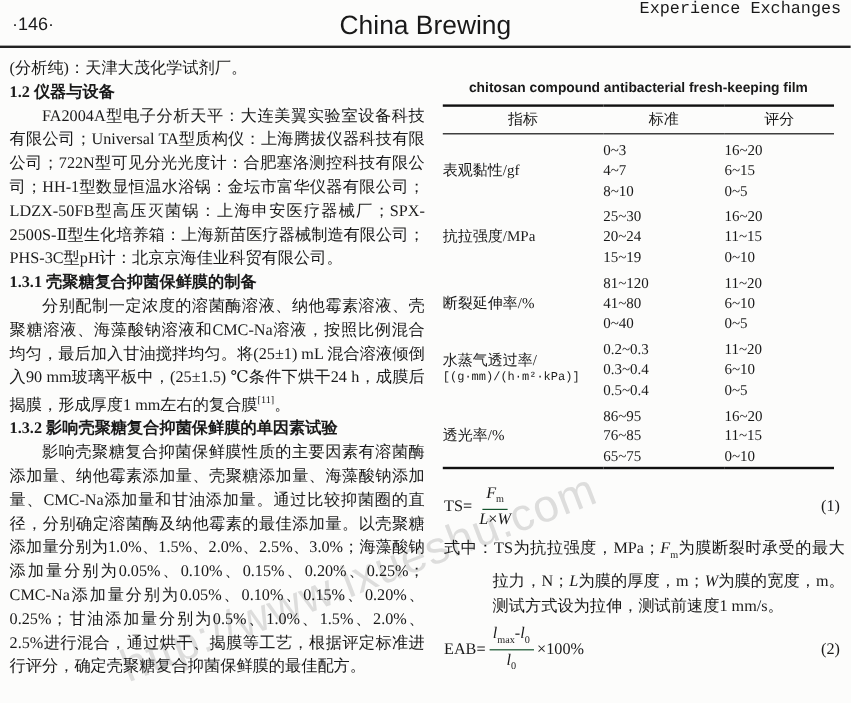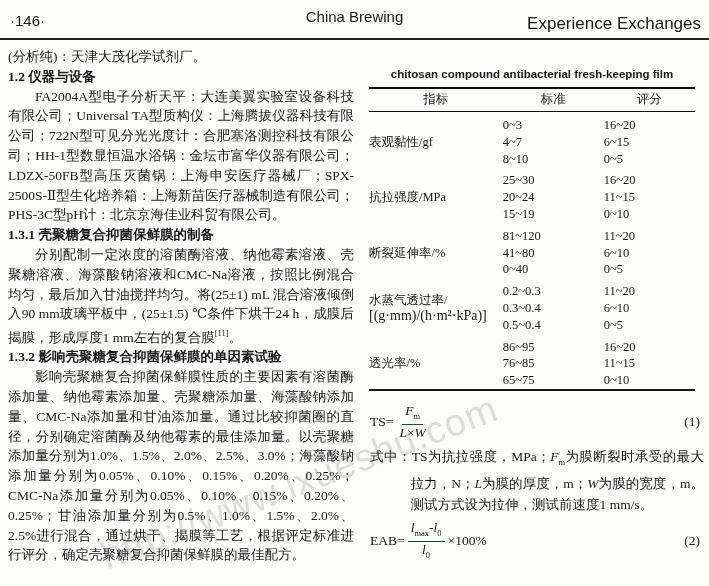--- a/index.html
+++ b/index.html
@@ -23,25 +23,25 @@
     position:absolute;left:10px;top:12px;
     font-family:"Liberation Sans","DejaVu Sans",sans-serif;font-size:15px;
   }
   .volblock{
     position:absolute;left:56px;top:4px;width:105px;text-align:center;
     font-family:"Liberation Sans","DejaVu Sans",sans-serif;
     font-size:11px;line-height:14px;
   }
   .jtitle{
     position:absolute;left:0;top:8px;width:709px;text-align:center;
-    font-family:"Liberation Sans","DejaVu Sans",sans-serif;font-size:15px;
+    font-family:"Liberation Sans","DejaVu Sans",sans-serif;font-size:22px;
   }
   .sectionname{
-    position:absolute;right:8px;top:14px;font-size:17px;
-    font-family:Liberation Sans, sans-serif;
+    position:absolute;right:8px;top:0;font-size:14px;
+    font-family:Liberation Mono, monospace;
   }
   .headrule{position:absolute;top:38px;left:0;width:709px;border-top:2px solid #222;}
   
   .leftcol{
     position:absolute;left:8px;top:47px;width:346px;
     font-size:13.5px;line-height:19.8px;text-align:justify;
   }
   .leftcol p{margin:0;}
   .sechead{font-weight:bold;}
   .indent{text-indent:2em;}
@@ -59,21 +59,21 @@
     width:326px;margin:5px auto 0;border-collapse:collapse;
     border-top:2px solid #111;border-bottom:2px solid #111;
     font-size:12.5px;
   }
   table.tbl th{
     font-weight:normal;border-bottom:1.2px solid #111;
     padding:2px 0 3px;text-align:center;margin-top:47px;
   }
   table.tbl td{text-align:left;padding:0;line-height:16.8px;}
   td.ind{line-height:15px;}
-  td.ind .unit{font-size:14px;}
+  td.ind .unit{font-size:10px;font-family:Liberation Mono, monospace;}
   tr.gstart td{padding-top:5px;}
   .c1{width:41%;} .c2{width:31%;} .c3{width:28%;}
   
   .fwrap{margin-top:12px;padding-left:10px;font-size:13.5px;}
   .formula{display:flex;align-items:center;margin:4px 0 5px;}
   .frac{display:inline-flex;flex-direction:column;align-items:center;margin:0 3px;}
   .frac .num{border-bottom:1px solid #14532d;padding:0 3px;line-height:16px;}
   .frac .den{padding:0 3px;line-height:16px;}
   .f-tag{margin-left:auto;padding-right:4px;}
   .v{font-style:italic;font-family:"Liberation Serif","DejaVu Serif",serif;}

